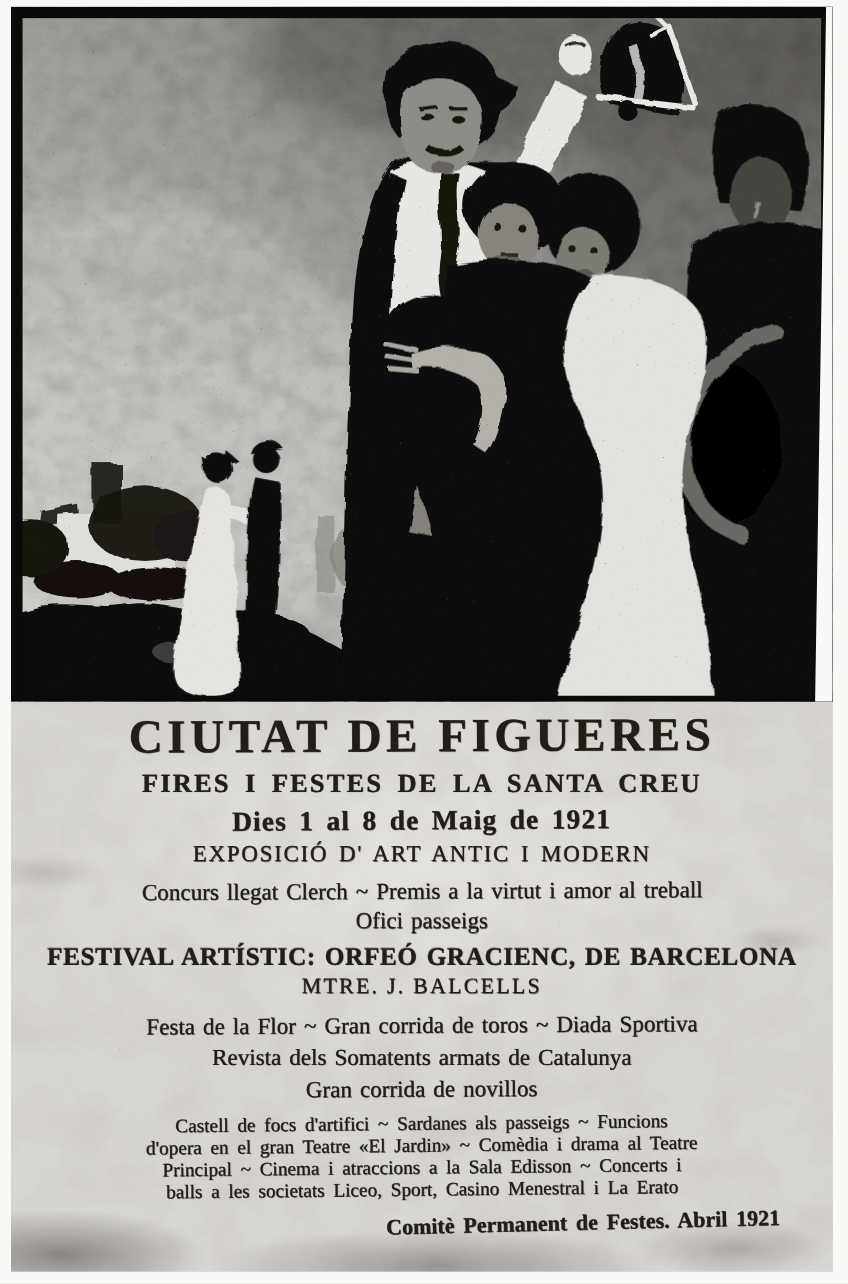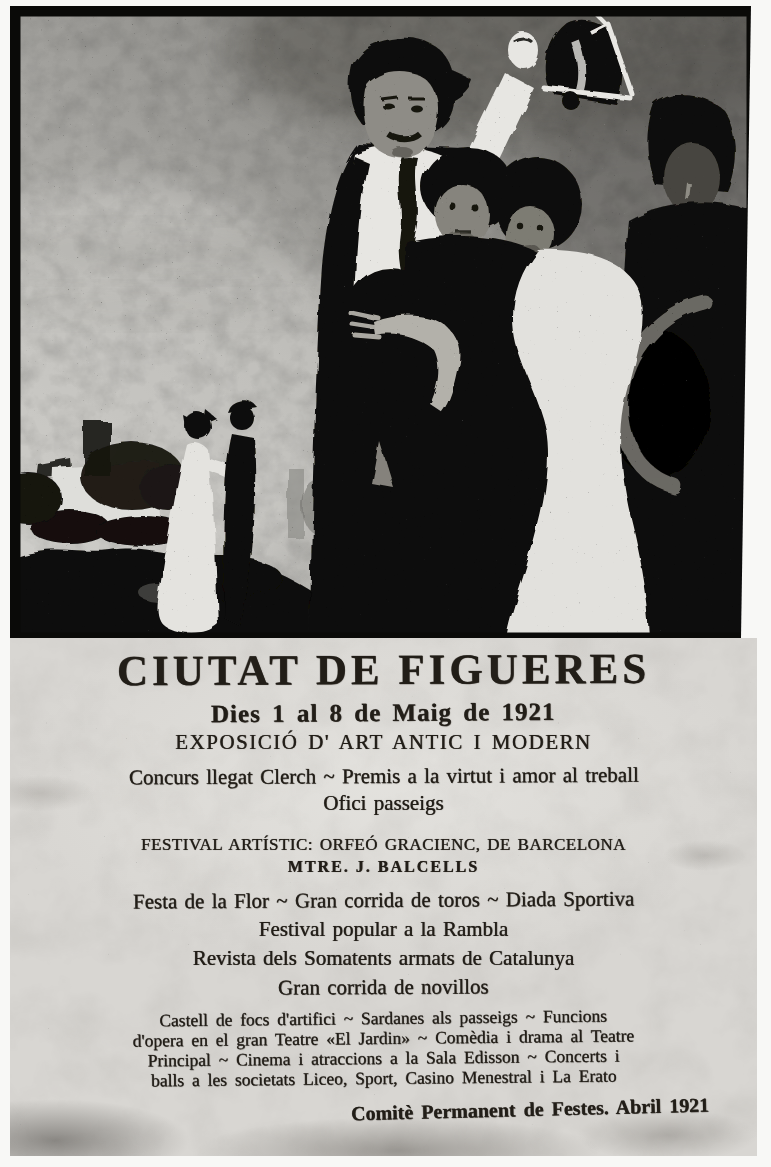--- a/index.html
+++ b/index.html
@@ -36,22 +36,22 @@
     position:relative;white-space:nowrap;
     text-shadow:0.4px 0.4px 0.7px rgba(33,28,22,0.75), -0.3px -0.2px 0.5px rgba(33,28,22,0.4);
   }
   .t-title{margin-top:10px;font-size:43px;font-weight:bold;letter-spacing:4px;line-height:1;transform:rotate(-0.25deg);}
   .t-sub{margin-top:10px;font-size:24px;font-weight:bold;letter-spacing:2px;word-spacing:5px;line-height:1;}
   .t-dates{margin-top:9px;font-size:25px;font-weight:bold;letter-spacing:1px;word-spacing:4px;line-height:1;transform:rotate(-0.4deg);}
   .t-expo{margin-top:7px;font-size:21px;font-weight:normal;letter-spacing:1.5px;word-spacing:3px;line-height:1;}
   .t-body{font-size:21px;line-height:1;word-spacing:2px;}
   .t-concurs{margin-top:13px;transform:rotate(-0.3deg);}
   .t-ofici{margin-top:6px;}
-  .t-festcaps{margin-top:22px;font-size:17px;font-weight:normal;letter-spacing:0.5px;word-spacing:2px;line-height:1;}
-  .t-mtre{margin-top:6px;font-size:16px;font-weight:bold;letter-spacing:2px;line-height:1;}
+  .t-festcaps{margin-top:10px;font-size:23px;font-weight:bold;letter-spacing:0.5px;word-spacing:2px;line-height:1;}
+  .t-mtre{margin-top:6px;font-size:20px;font-weight:normal;letter-spacing:2px;line-height:1;}
   .t-festa{margin-top:15px;transform:rotate(-0.35deg);}
   .t-rambla{margin-top:8px;}
   .t-revista{margin-top:8px;}
   .t-novillos{margin-top:8px;transform:rotate(-0.3deg);}
   .t-fine{
     margin-top:10px;width:96%;
     display:flex;flex-direction:column;align-items:center;
     transform:rotate(-0.6deg);
   }
   .t-fine .tline{font-size:17.5px;line-height:1.15;word-spacing:3.5px;}
@@ -203,28 +203,28 @@
         <rect x="0" y="0" width="747" height="632" filter="url(#grainLight)" opacity="0.7"></rect>
 
         <rect x="5" y="5" width="737" height="627" fill="none" stroke="#0a0a08" stroke-width="11"></rect>
 
         <polygon points="741,0 747,0 747,632 731,632" fill="#f8f8f6"></polygon>
       </svg>
     </div>
 
     <div class="text-area">
       <div class="tline t-title">CIUTAT DE FIGUERES</div>
+      <div class="tline t-sub">FIRES I FESTES DE LA SANTA CREU</div>
       <div class="tline t-dates">Dies 1 al 8 de Maig de 1921</div>
       <div class="tline t-expo">EXPOSICIÓ D' ART ANTIC I MODERN</div>
       <div class="tline t-body t-concurs">Concurs llegat Clerch ~ Premis a la virtut i amor al treball</div>
       <div class="tline t-body t-ofici">Ofici passeigs</div>
       <div class="tline t-festcaps">FESTIVAL ARTÍSTIC: ORFEÓ GRACIENC, DE BARCELONA</div>
       <div class="tline t-mtre">MTRE. J. BALCELLS</div>
       <div class="tline t-body t-festa">Festa de la Flor ~ Gran corrida de toros ~ Diada Sportiva</div>
-      <div class="tline t-body t-rambla">Festival popular a la Rambla</div>
       <div class="tline t-body t-revista">Revista dels Somatents armats de Catalunya</div>
       <div class="tline t-body t-novillos">Gran corrida de novillos</div>
       <div class="t-fine">
         <div class="tline">Castell de focs d'artifici ~ Sardanes als passeigs ~ Funcions</div>
         <div class="tline">d'opera en el gran Teatre «El Jardin» ~ Comèdia i drama al Teatre</div>
         <div class="tline">Principal ~ Cinema i atraccions a la Sala Edisson ~ Concerts i</div>
         <div class="tline">balls a les societats Liceo, Sport, Casino Menestral i La Erato</div>
       </div>
       <div class="tline t-sign">Comitè Permanent de Festes. Abril 1921</div>
 

